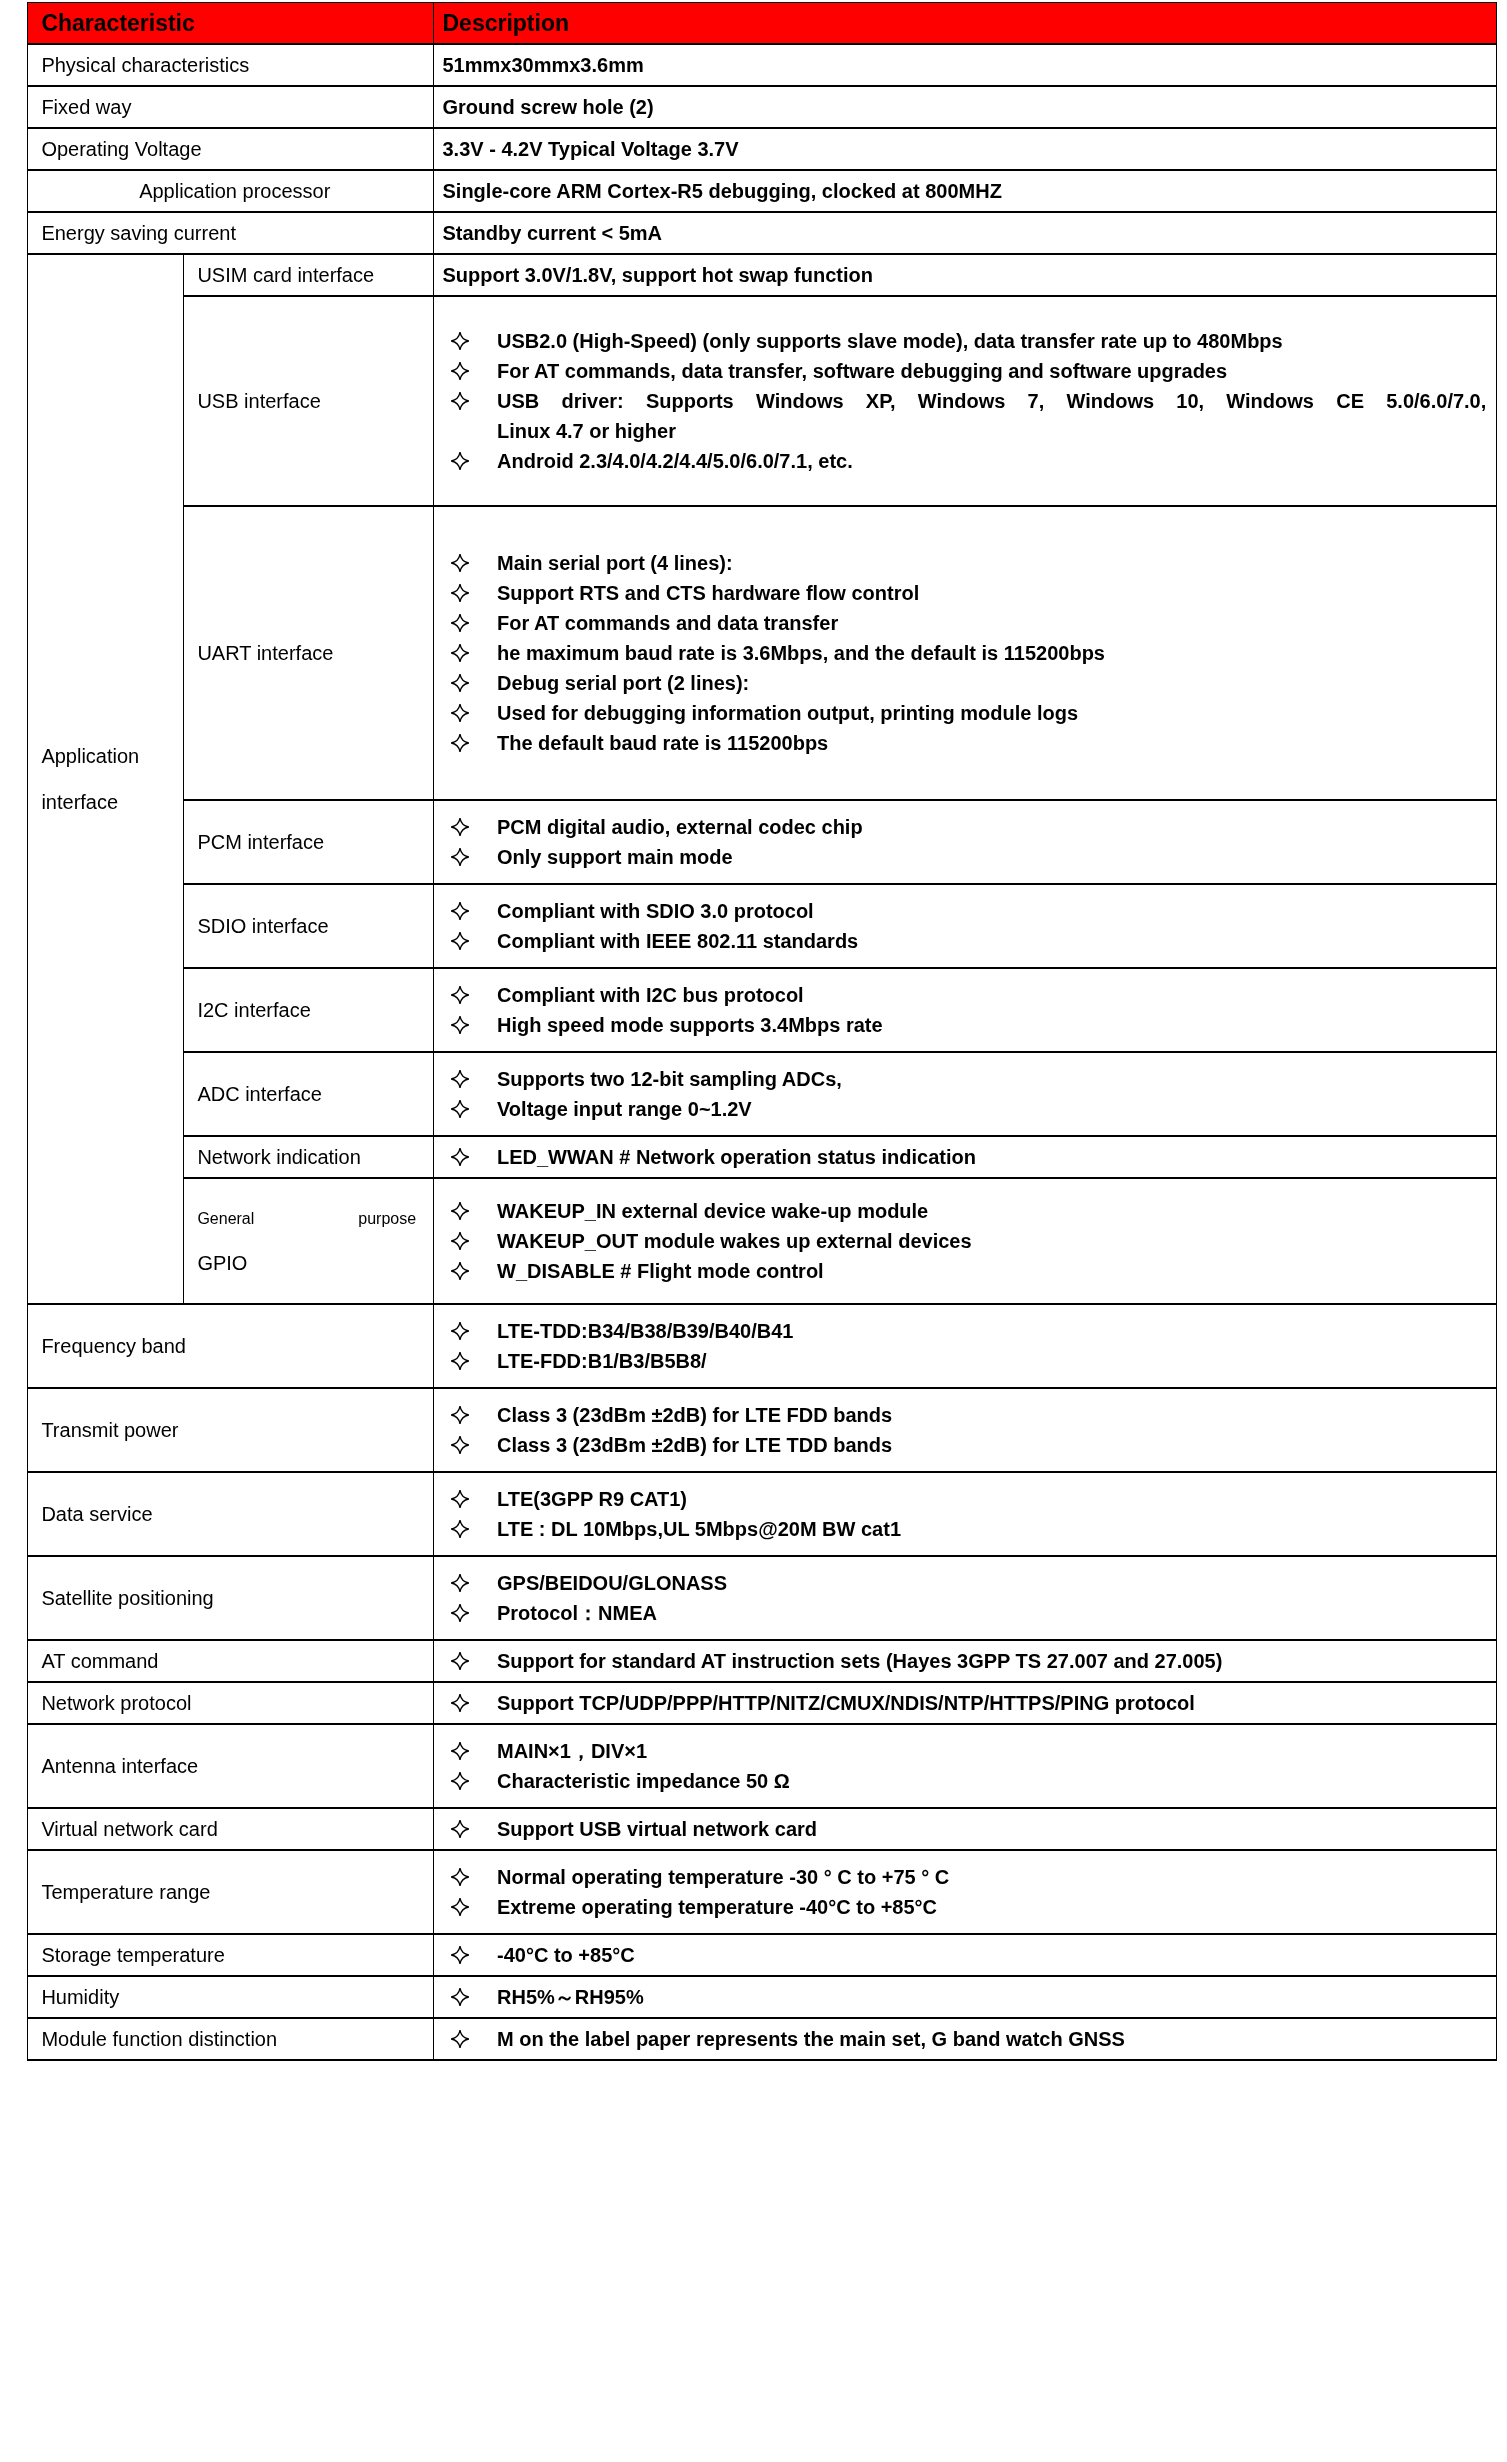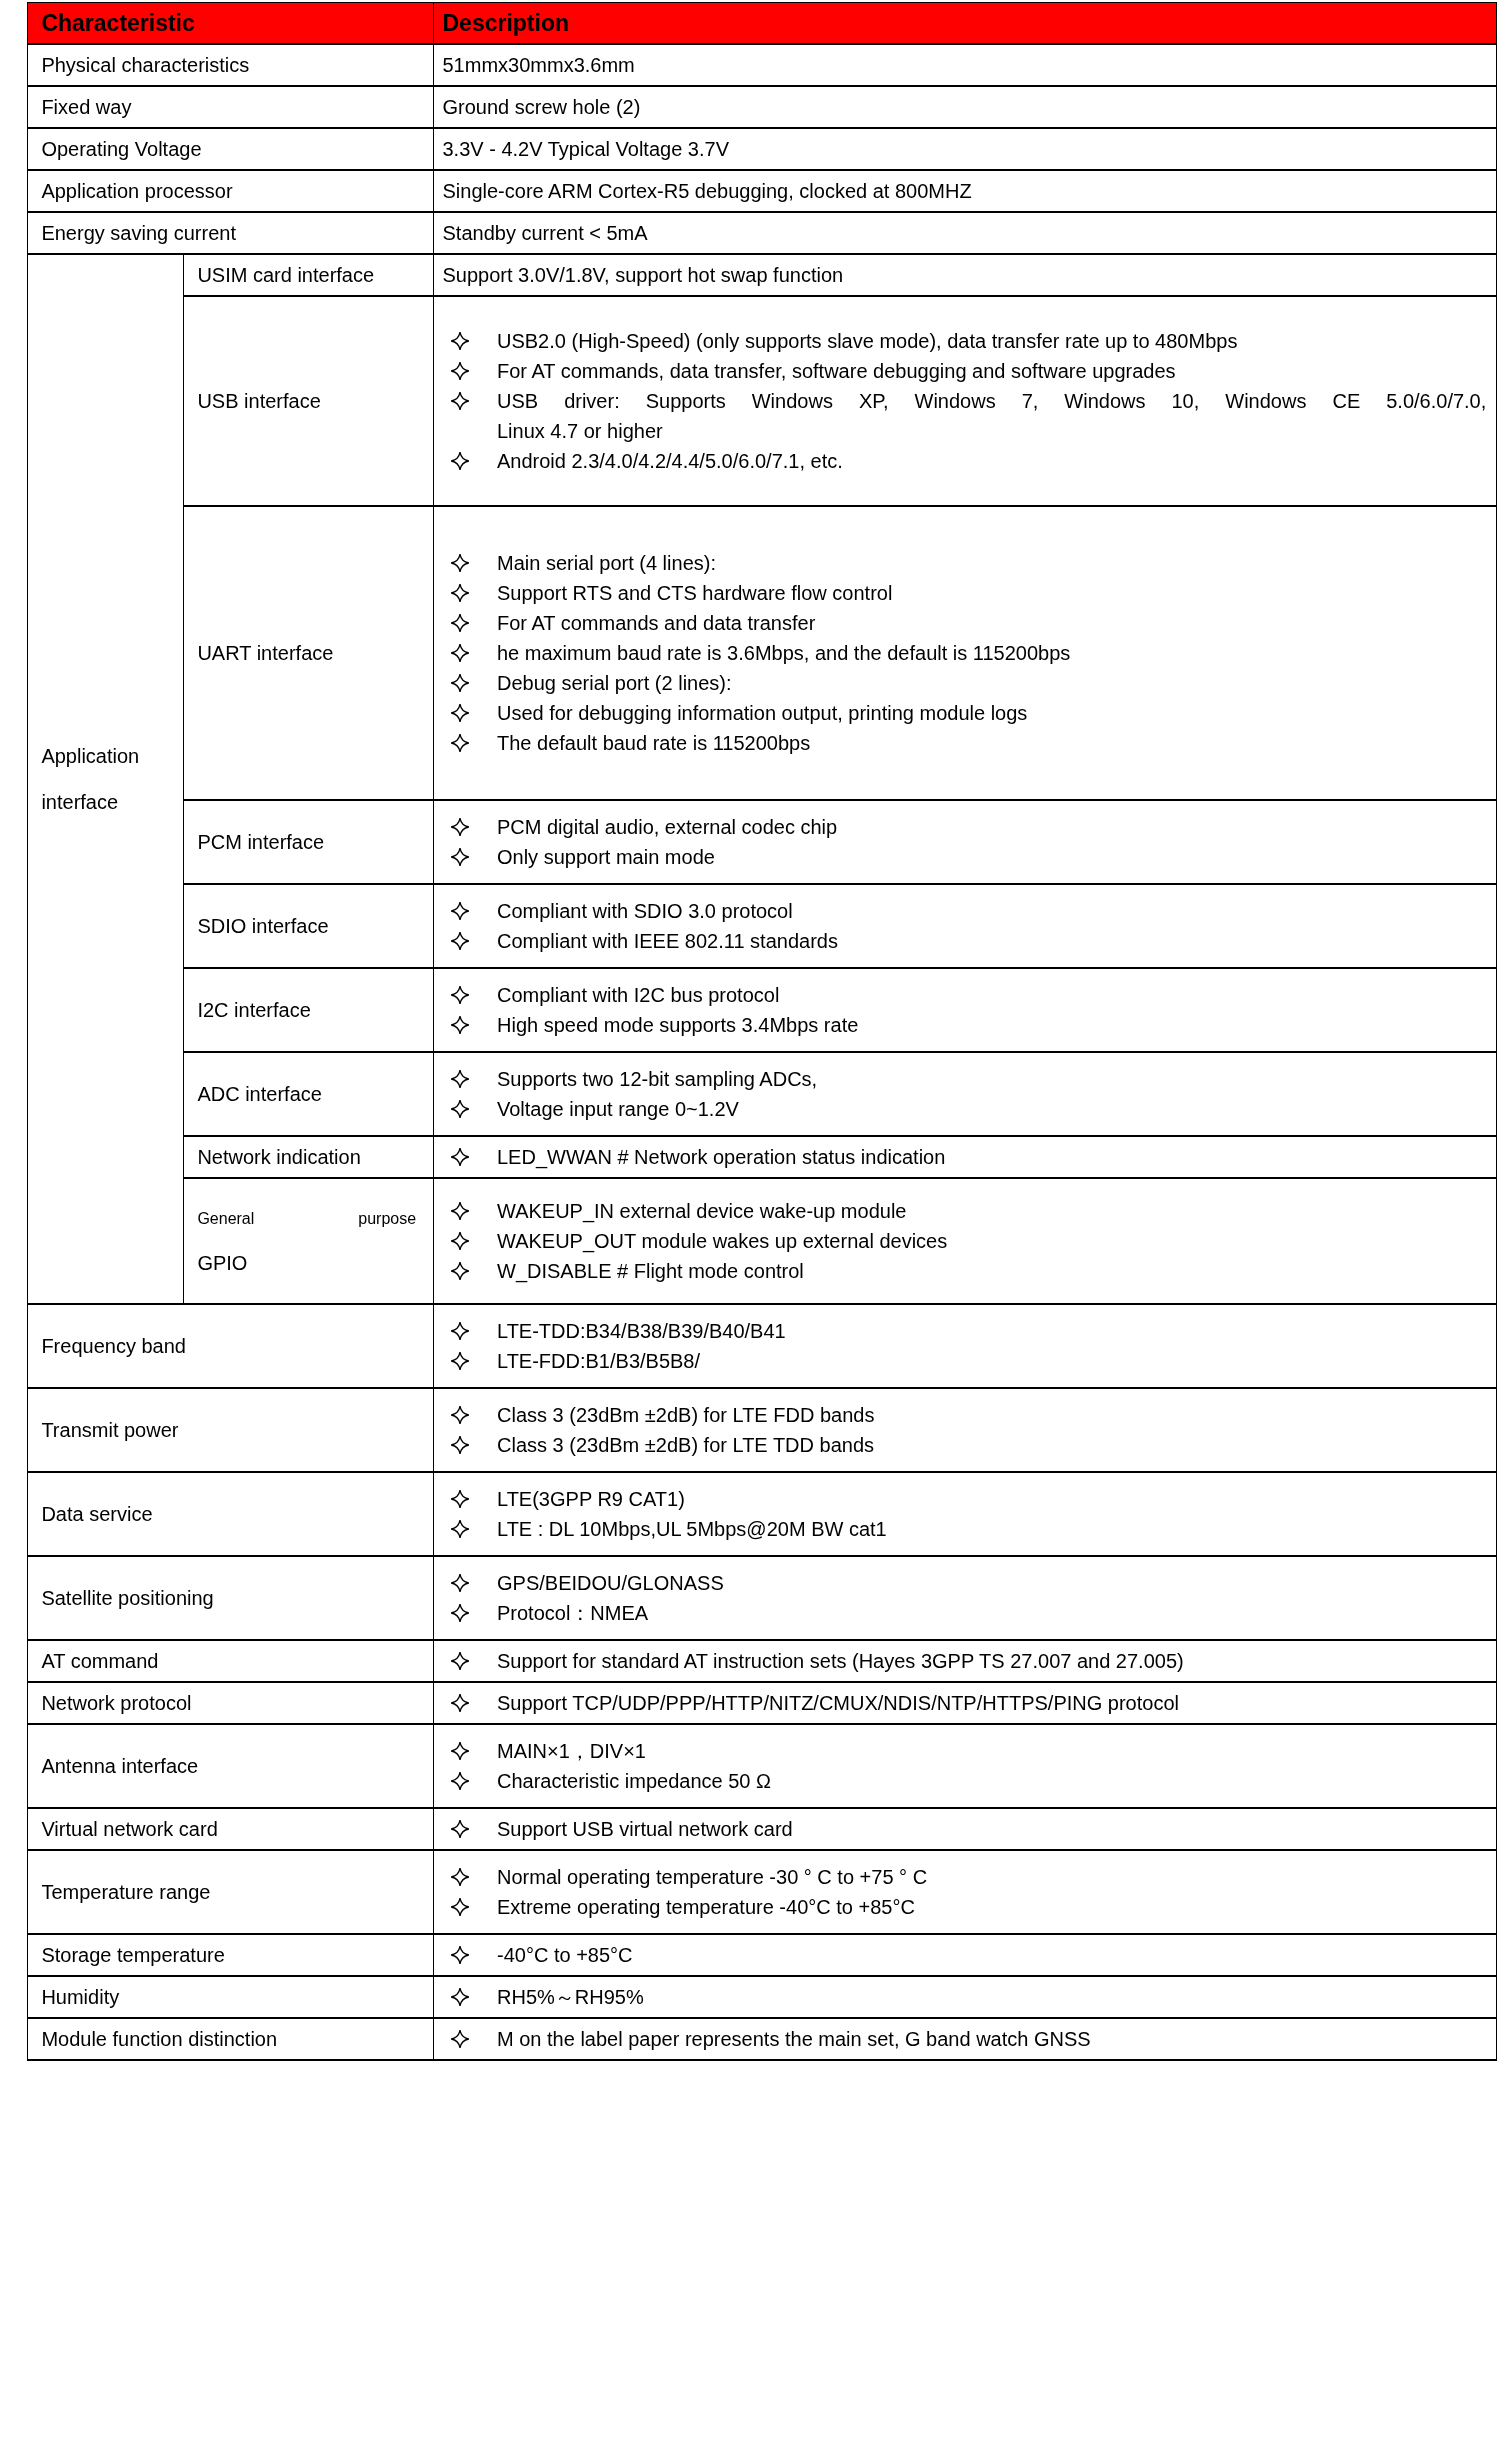--- a/index.html
+++ b/index.html
@@ -22,21 +22,21 @@
     height:40px;text-align:left;font-size:23px;font-weight:bold;color:#000000;
   }
   th.th-char{padding-left:13.4px;}
   th.th-desc{padding-left:8.5px;}
   td.char{font-size:20px;padding-left:13.4px;padding-right:4.9px;}
   td.applabel{font-size:20px;padding-left:13.4px;}
   .app-line{height:46px;line-height:46px;}
   .lbl-spread{display:flex;justify-content:space-between;align-items:center;height:45px;padding-right:12px;font-size:16px;}
   .lbl-line2{height:45px;line-height:45px;font-size:20px;}
   td.desc{padding:0;}
-  .line{height:30px;display:flex;align-items:center;font-size:20px;white-space:nowrap;}
+  .line{height:30px;display:flex;align-items:center;font-size:20px;white-space:nowrap;font-weight:bold;}
   .line.plain{padding-left:8.5px;}
   .line.with-bullet{padding-left:16px;}
   .line.cont{padding-left:63px;}
   .b-ico{width:47px;min-width:47px;display:flex;align-items:center;}
   .line.just{white-space:normal;}
   .line.just .line-text{flex:1 1 auto;text-align:justify;text-align-last:justify;text-justify:inter-word;padding-right:9.7px;}
 </style>
 </head>
 <body>
 
@@ -70,21 +70,21 @@
           </td>
         </tr>
         <tr style="height: 42px;">
           <td class="char" colspan="2">Operating Voltage</td>
           <td class="desc">
             <div class="line plain">
               <span class="line-text">3.3V - 4.2V Typical Voltage 3.7V</span>
             </div>
           </td>
         </tr>
-        <tr style="height: 42px;">
+        <tr style="height: 42px; text-align: center;">
           <td class="char" colspan="2">Application processor</td>
           <td class="desc">
             <div class="line plain">
               <span class="line-text">Single-core ARM Cortex-R5 debugging, clocked at 800MHZ</span>
             </div>
           </td>
         </tr>
         <tr style="height: 42px;">
           <td class="char" colspan="2">Energy saving current</td>
           <td class="desc">

